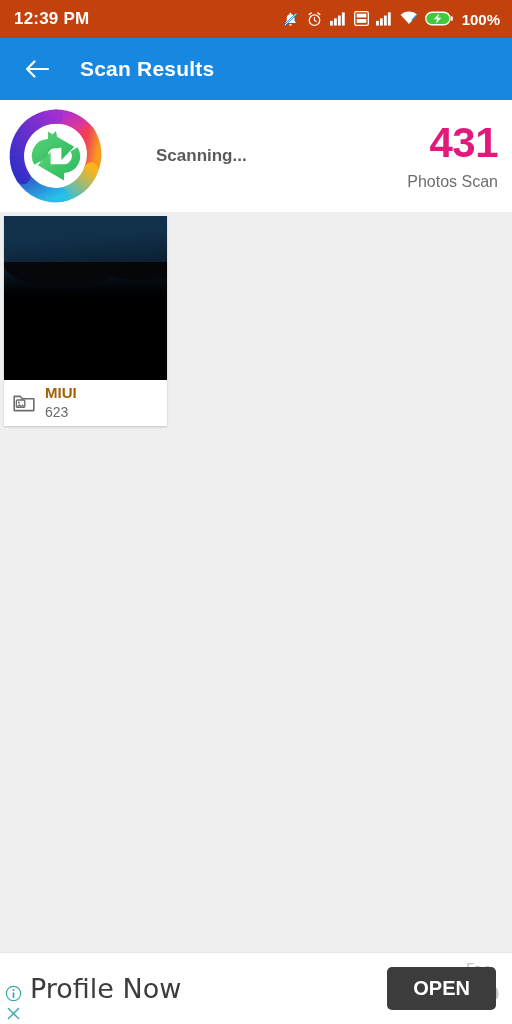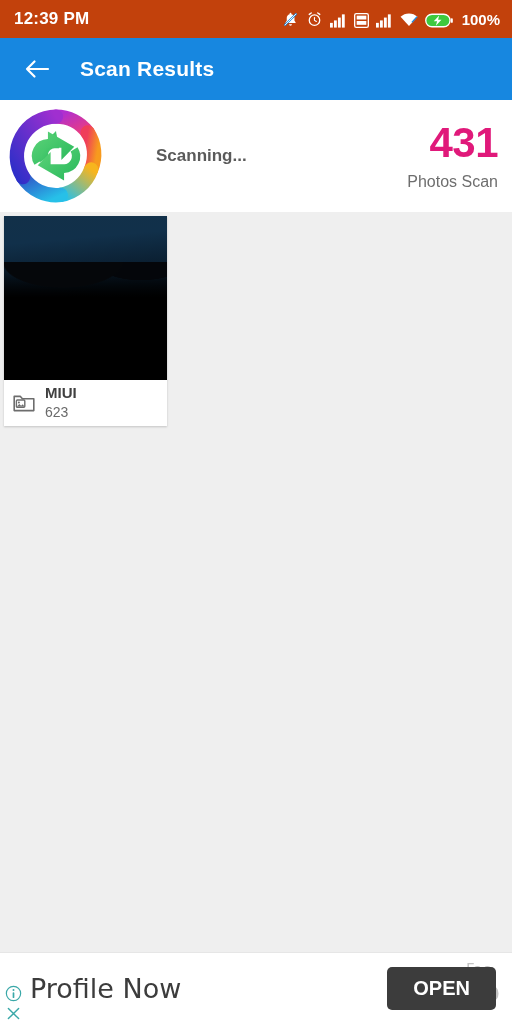--- a/index.html
+++ b/index.html
@@ -11,21 +11,21 @@
     position:relative;
   }
 
   
   .statusbar{
     height:38px; background:#c2410c; color:#fff;
     display:flex; align-items:center; justify-content:space-between;
     padding:0 12px 0 14px;
   }
   .status-clock{ font-size:17px; font-weight:bold; letter-spacing:.2px; }
-  .status-icons{ display:flex; align-items:flex-end; gap:7px; }
+  .status-icons{ display:flex; align-items:flex-start; gap:7px; }
   .sicon{ display:block; }
   .battery-pct{ font-size:15px; font-weight:bold; margin-left:2px; }
 
   
   .appbar{
     height:62px; background:#1787e0; color:#fff;
     display:flex; align-items:center; padding-left:22px;
   }
   .back-btn{ width:30px; height:30px; display:flex; align-items:center; justify-content:center; cursor:pointer; }
   .appbar-title{ font-size:21px; font-weight:bold; margin-left:28px; letter-spacing:.2px; }
@@ -58,21 +58,21 @@
   }
   .album-thumb .ridge{
     position:absolute; left:0; right:0; bottom:0; height:118px;
     background:
       radial-gradient(60% 42px at 36% 0%, #05070a 60%, rgba(0,0,0,0) 62%),
       radial-gradient(42% 26px at 84% 2%, #04060a 60%, rgba(0,0,0,0) 62%),
       linear-gradient(#02040700,#000 30%);
   }
   .album-meta{ height:46px; display:flex; align-items:center; padding:0 8px; gap:9px; background:#fff; }
   .album-texts{ line-height:1.12; }
-  .album-name{ font-size:15px; font-weight:bold; color:#404040; }
+  .album-name{ font-size:15px; font-weight:bold; color:#a16207; }
   .album-count{ font-size:14px; color:#6a6a6a; margin-top:3px; }
 
   
   .ad{
     position:absolute; left:0; bottom:0; width:512px; height:72px;
     background:#fff; border-top:1px solid #e6e6e6; overflow:hidden;
   }
   .ad-badges{
     position:absolute; left:2px; top:32px; width:22px;
     display:flex; flex-direction:column; align-items:center; gap:3px;

